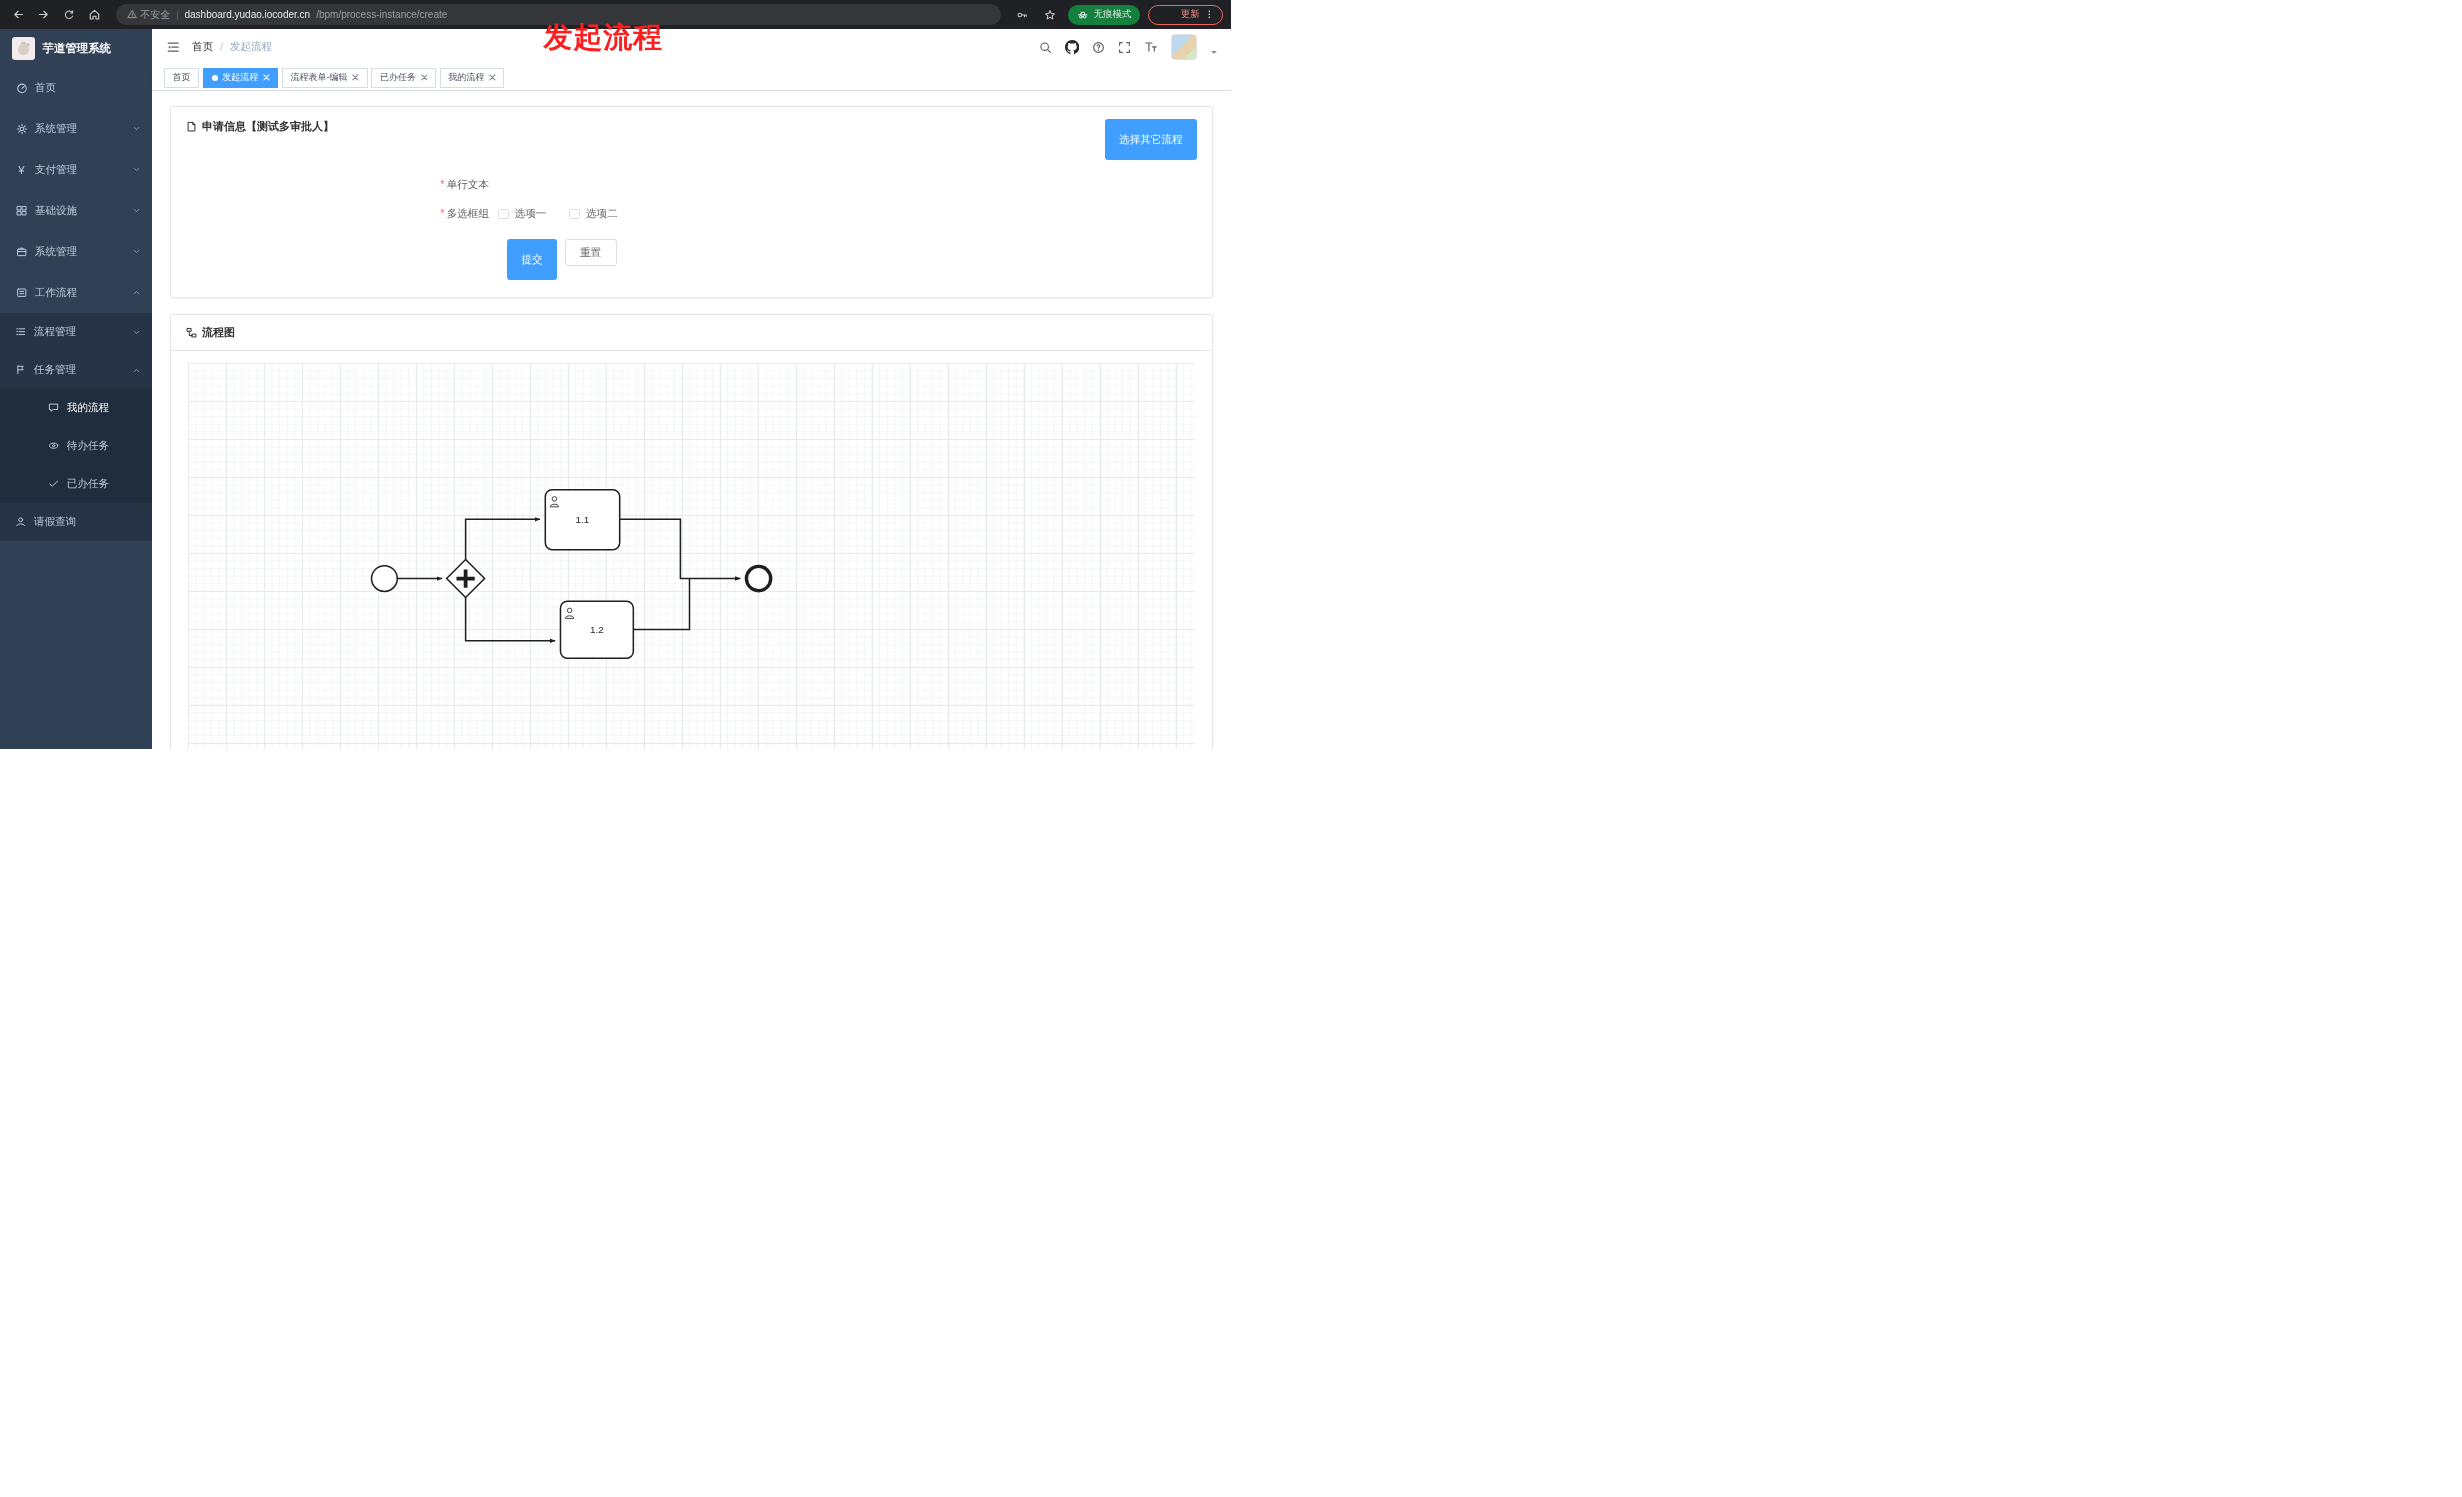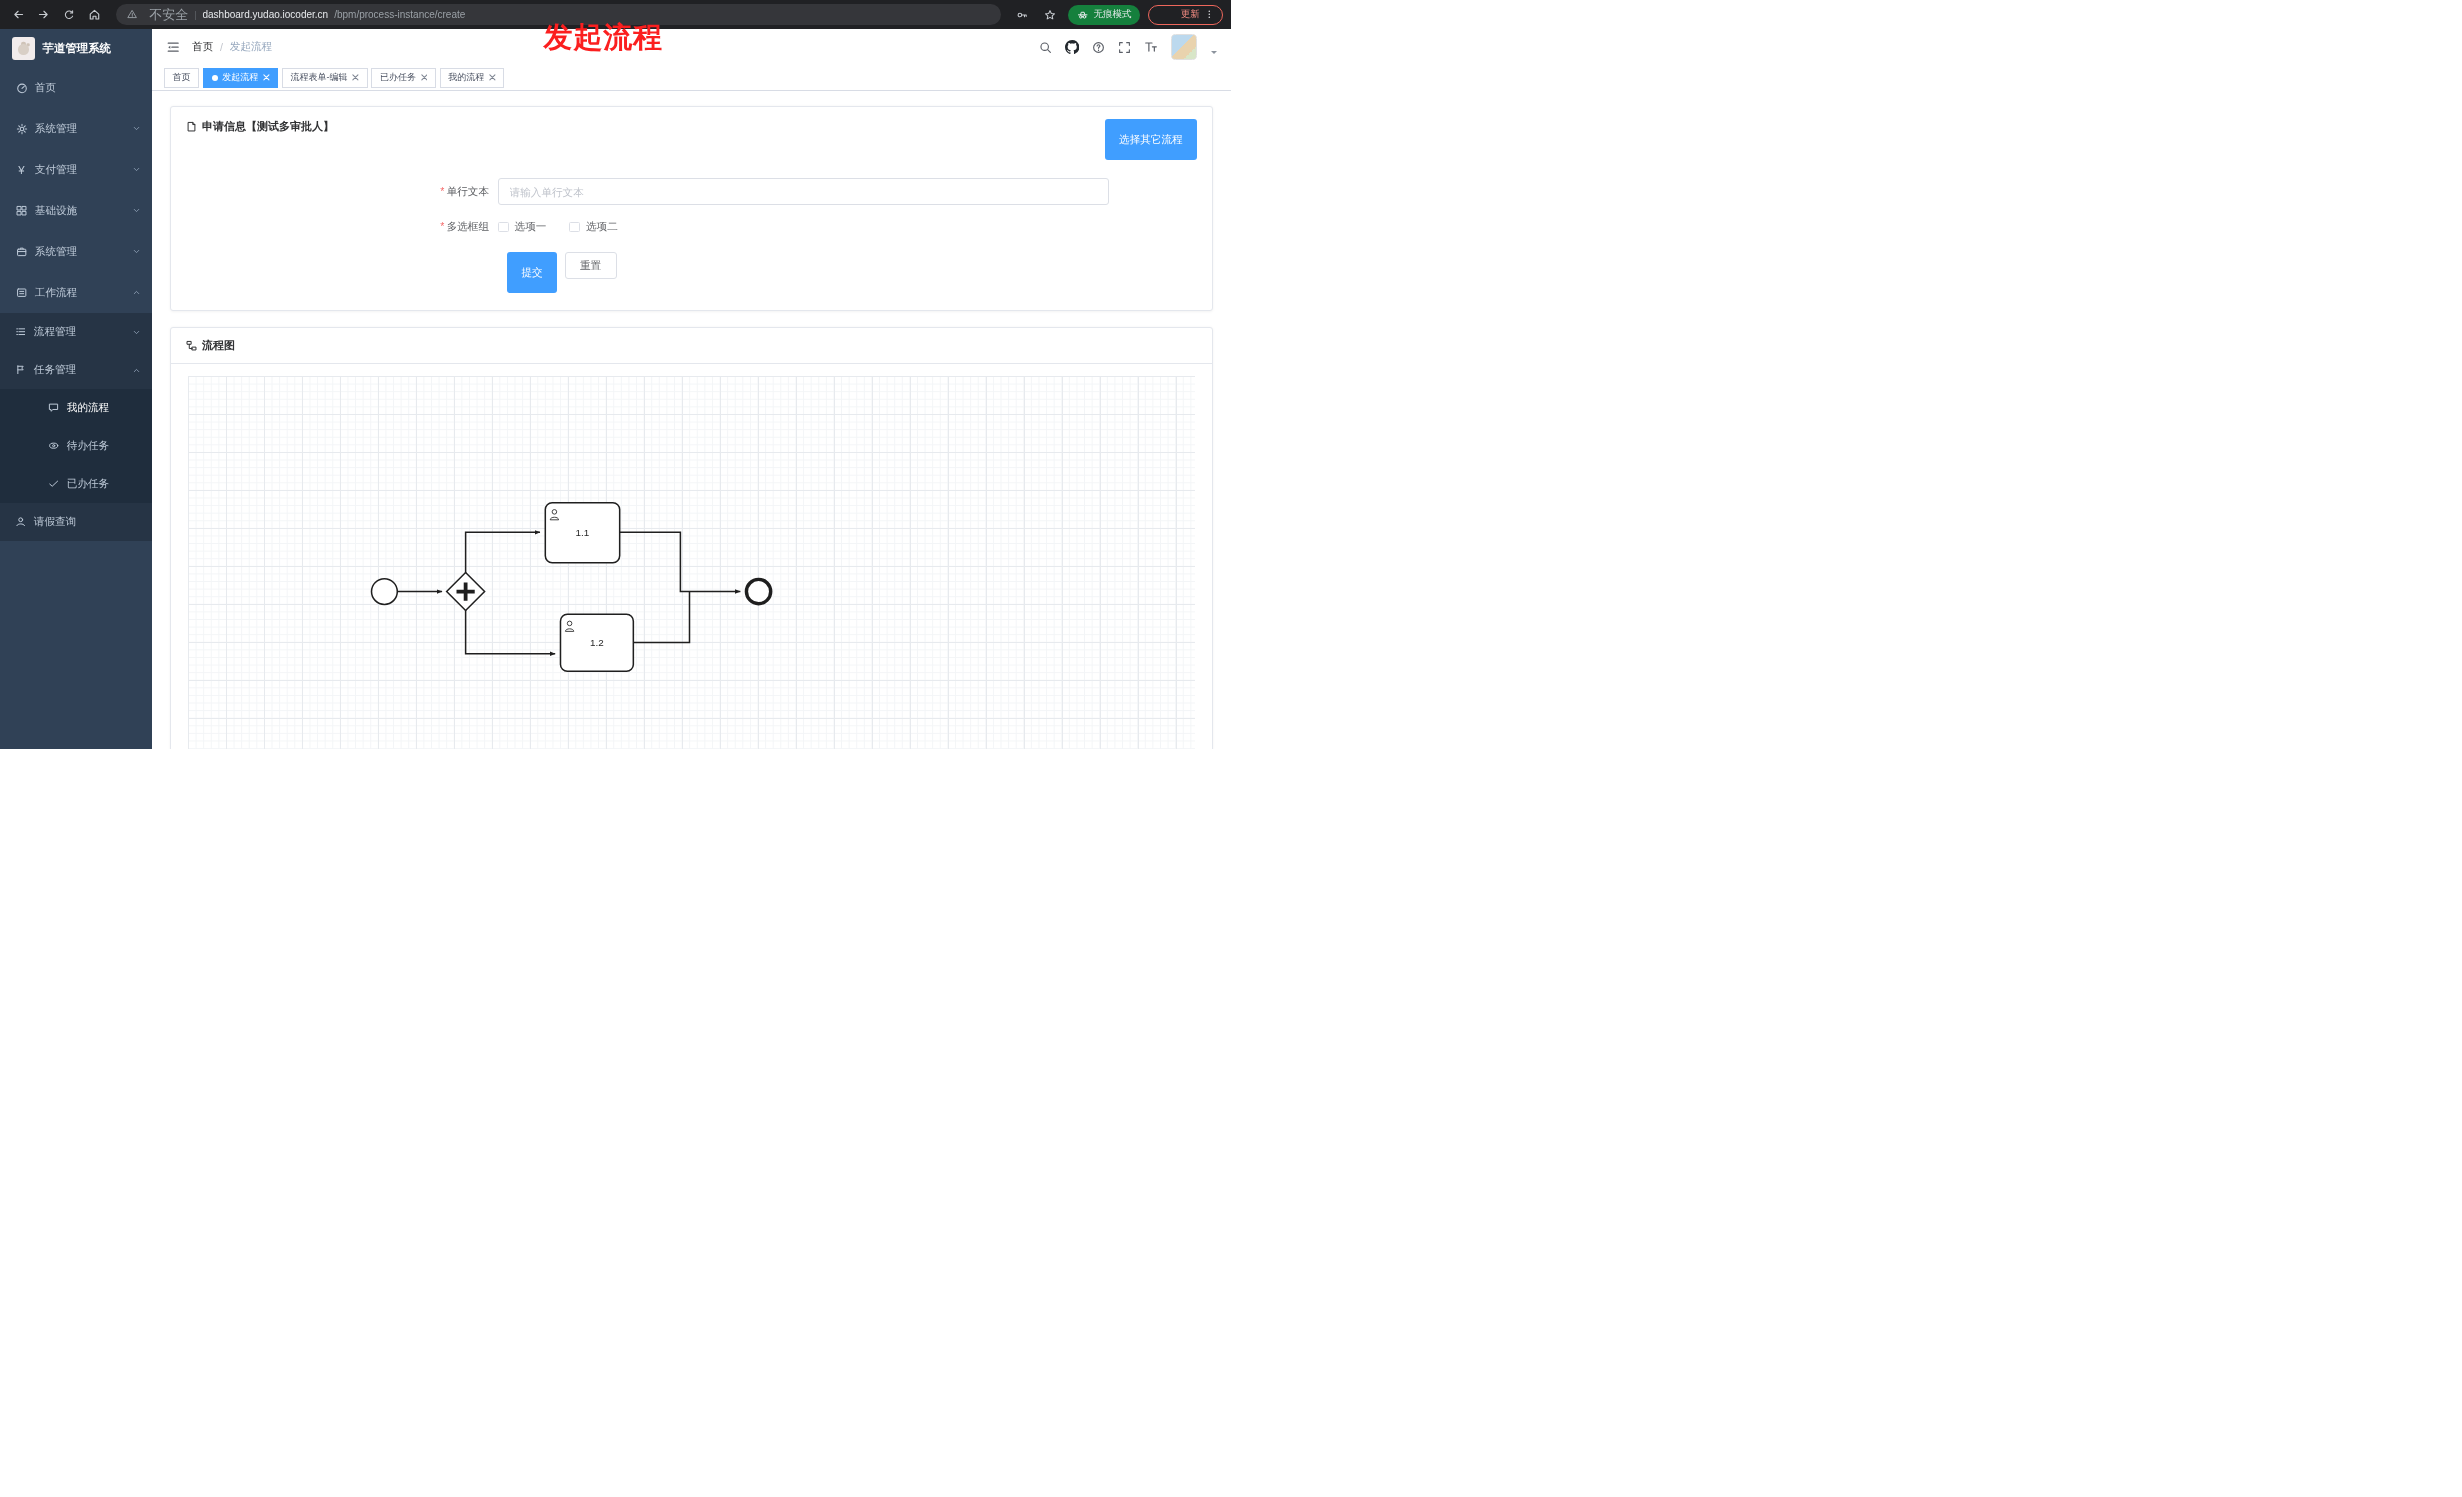--- a/index.html
+++ b/index.html
@@ -4,21 +4,21 @@
 <style>
   * { margin:0; padding:0; box-sizing:border-box; }
   html,body { width:1231px; height:749px; overflow:hidden; }
   body { font-family:"Liberation Sans","DejaVu Sans",sans-serif; background:#fff; position:relative; font-size:10.6px; color:#303133; }
   svg { display:block; }
 
   
   .chrome { height:29px; background:#202124; display:flex; align-items:center; padding:0 7.6px; gap:4.6px; color:#dadce0; }
   .chrome .nav-btn { width:21px; height:21px; border-radius:50%; display:flex; align-items:center; justify-content:center; color:#c7cbd0; flex:0 0 auto; cursor:pointer; }
   .omnibox { flex:1; height:21px; margin:0 6px; background:#35363a; border-radius:10.6px; display:flex; align-items:center; padding:0 10.6px; gap:6px; min-width:0; }
-  .omnibox .sec { color:#9aa0a6; font-size:13px; display:flex; align-items:center; gap:12px; }
+  .omnibox .sec { color:#9aa0a6; font-size:10px; display:flex; align-items:center; gap:3px; }
   .omnibox .sep { color:#5f6368; font-size:9px; }
   .omnibox .host { color:#e8eaed; font-size:10px; }
   .omnibox .path { color:#9aa0a6; font-size:10px; }
   .chrome-right { display:flex; align-items:center; gap:7.6px; flex:0 0 auto; }
   .incog { background:#15803d; border-radius:10.6px; height:20px; display:flex; align-items:center; gap:4.6px; padding:0 9px; color:#e8eaed; font-size:9.5px; }
   .update-pill { border:0.8px solid #ee675c; border-radius:10.6px; height:20px; display:flex; align-items:center; gap:4.6px; padding:0 7.6px; cursor:pointer; }
   .update-pill .txt { color:#f28b82; font-size:9.5px;margin-left:24px; }
 
   
   .app { display:flex; height:720px; }
@@ -434,23 +434,20 @@
                 </svg>
             </span>
             <span>申请信息【测试多审批人】</span>
           </div>
           <button class="btn btn-primary">选择其它流程</button>
         </div>
 
         <div class="form">
           <div class="frow">
             <label class="flabel"><span class="req">*</span><span>单行文本</span></label>
-            <div class="ffield">
-              <input class="tinput" placeholder="请输入单行文本" style="">
-            </div>
           </div>
 
           <div class="frow">
             <label class="flabel"><span class="req">*</span><span>多选框组</span></label>
             <div class="ffield">
               <span class="cbx">
                 <span class="box"></span>
                 <span>选项一</span>
               </span>
               <span class="cbx">

